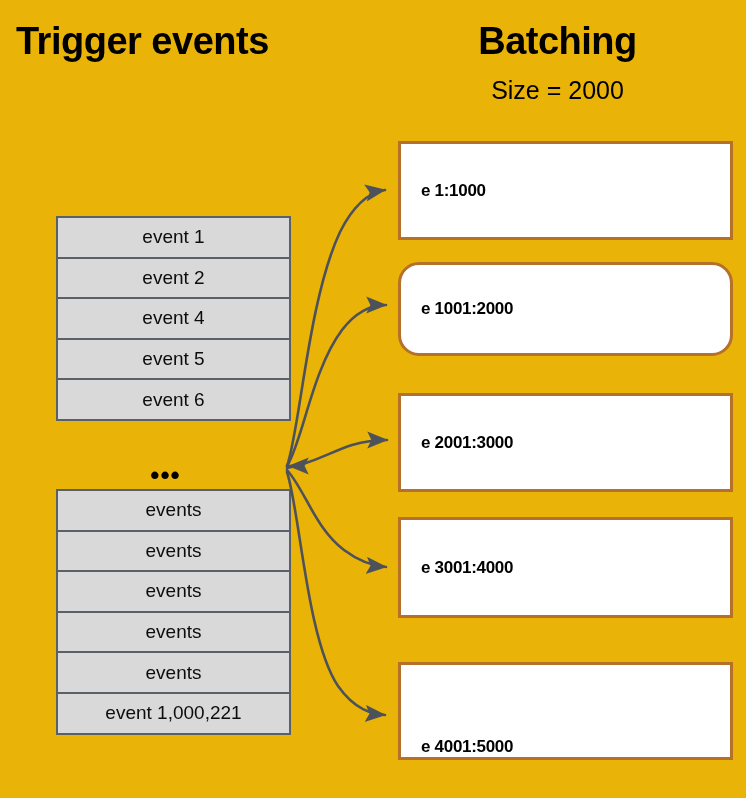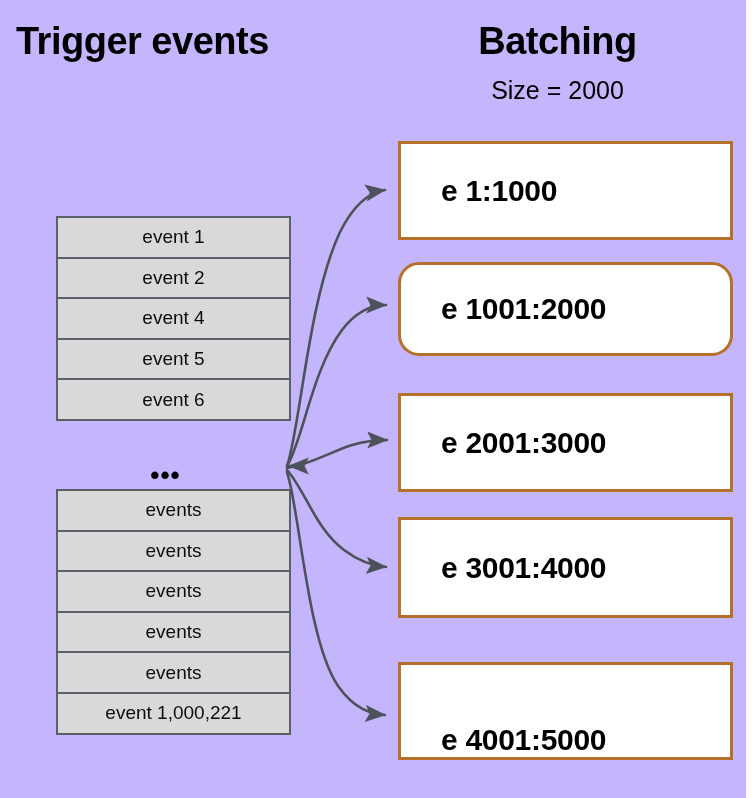--- a/index.html
+++ b/index.html
@@ -8,21 +8,21 @@
     background: #ffffff;
   }
   body {
     font-family: "Liberation Sans", "DejaVu Sans", sans-serif;
     -webkit-font-smoothing: antialiased;
   }
   #canvas {
     position: relative;
     width: 746px;
     height: 798px;
-    background: #c4b5fd;
+    background: #eab308;
     overflow: hidden;
   }
 
   
   .title {
     position: absolute;
     font-weight: bold;
     color: #000000;
     white-space: nowrap;
     line-height: 1;
@@ -101,26 +101,25 @@
     left: 398px;
     width: 335px;
     box-sizing: border-box;
     background: #ffffff;
     border: 3px solid #b5702a;
     display: flex;
     align-items: center;
   }
   .batch-label {
     padding-left: 20px;
-    font-size: 30px;
+    font-size: 17px;
     font-weight: bold;
     color: #000000;
     white-space: nowrap;
     letter-spacing: -0.3px;
-    margin-left: 20px;
   }
   #batch-box-0 { top: 141px;  height: 99px; }
   #batch-box-1 { top: 262px;  height: 94px; border-radius: 21px; }
   #batch-box-2 { top: 393px;  height: 99px; }
   #batch-box-3 { top: 517px;  height: 101px; }
   #batch-box-4 { top: 662px;  height: 98px; align-items: flex-end; }
 
   
   #arrow-layer {
     position: absolute;

